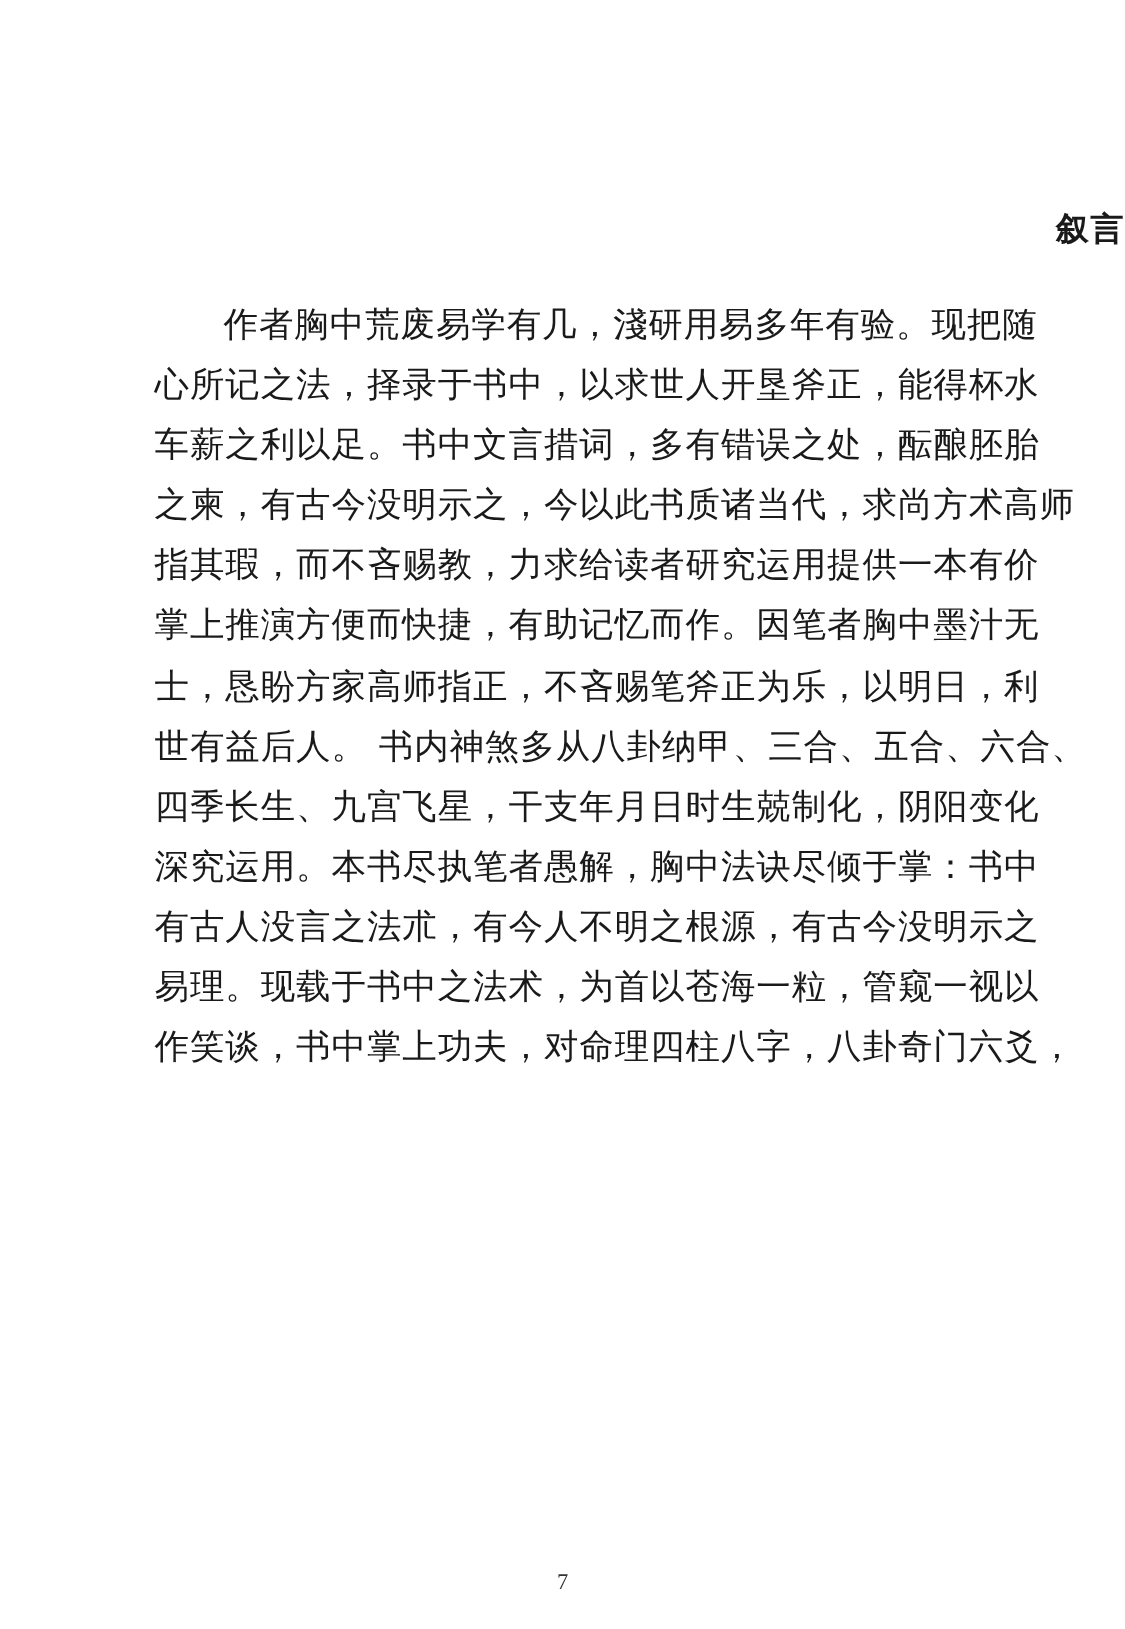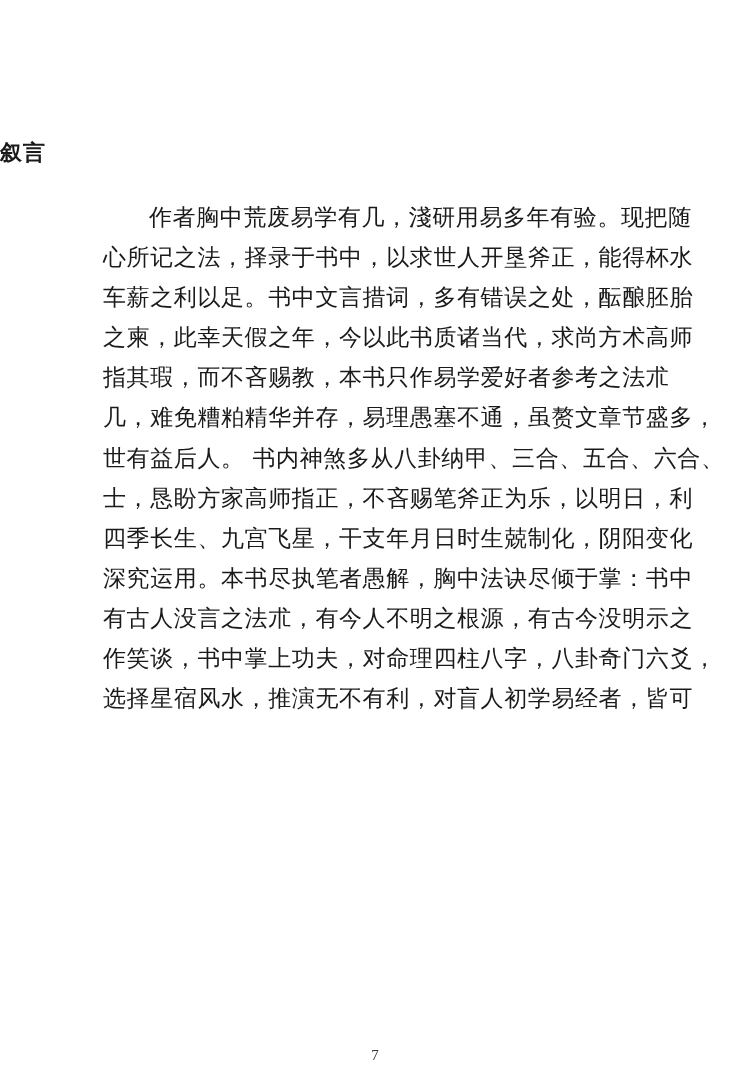--- a/index.html
+++ b/index.html
@@ -20,21 +20,21 @@
       left: 0; top: 0;
       width: 750px;
       height: 1086px;
       background: #ffffff;
     }
     .title {
       position: absolute;
       top: 138px;
       left: 0;
       width: 750px;
-      text-align: left;
+      text-align: right;
       font-size: 22px;
       font-weight: bold;
       letter-spacing: 1px;
       font-family: "DejaVu Sans", "Liberation Sans", sans-serif;
     }
     .body-text {
       position: absolute;
       top: 197px;
       left: 103px;
       width: 555px;
@@ -63,26 +63,26 @@
 </head>
 <body>
 
 <div class="page">
   <div class="title">叙言</div>
 
   <div class="body-text">
     <div class="line indent">作者胸中荒废易学有几，淺研用易多年有验。现把随</div>
     <div class="line">心所记之法，择录于书中，以求世人开垦斧正，能得杯水</div>
     <div class="line">车薪之利以足。书中文言措词，多有错误之处，酝酿胚胎</div>
-    <div class="line">之柬，此幸天假之年，今以此书质诸当代，求尚方术高师</div>
-    <div class="line">指其瑕，而不吝赐教，本书只作易学爱好者参考之法朮</div>
-    <div class="line">几，难免糟粕精华并存，易理愚塞不通，虽赘文章节盛多，</div>
+    <div class="line">之柬，有古今没明示之，今以此书质诸当代，求尚方术高师</div>
+    <div class="line">指其瑕，而不吝赐教，力求给读者研究运用提供一本有价</div>
+    <div class="line">掌上推演方便而快捷，有助记忆而作。因笔者胸中墨汁无</div>
+    <div class="line">士，恳盼方家高师指正，不吝赐笔斧正为乐，以明日，利</div>
     <div class="line">世有益后人。 书内神煞多从八卦纳甲、三合、五合、六合、</div>
-    <div class="line">士，恳盼方家高师指正，不吝赐笔斧正为乐，以明日，利</div>
     <div class="line">四季长生、九宫飞星，干支年月日时生兢制化，阴阳变化</div>
     <div class="line">深究运用。本书尽执笔者愚解，胸中法诀尽倾于掌：书中</div>
     <div class="line">有古人没言之法朮，有今人不明之根源，有古今没明示之</div>
+    <div class="line">易理。现载于书中之法术，为首以苍海一粒，管窥一视以</div>
     <div class="line">作笑谈，书中掌上功夫，对命理四柱八字，八卦奇门六爻，</div>
-    <div class="line">选择星宿风水，推演无不有利，对盲人初学易经者，皆可</div>
   </div>
 
   <div class="page-number">7</div>
 </div>
 
 </body></html>

